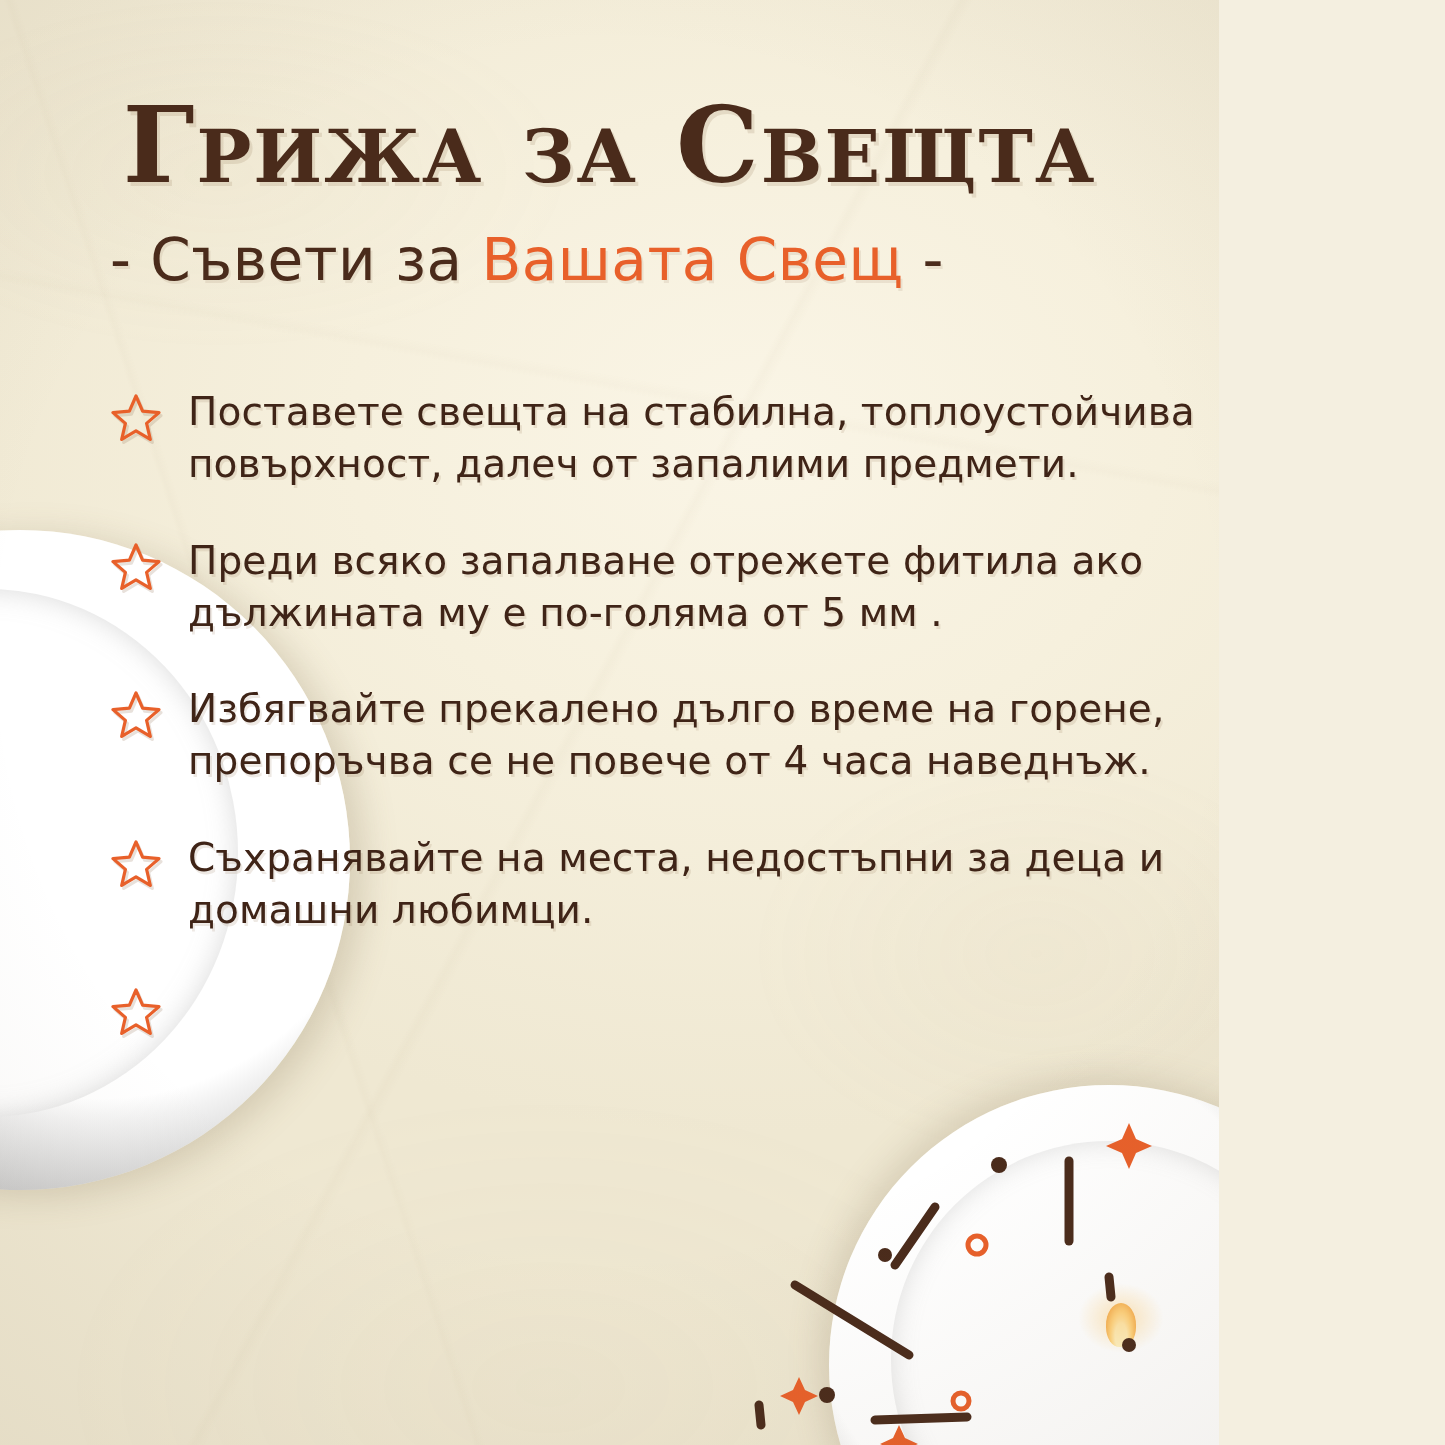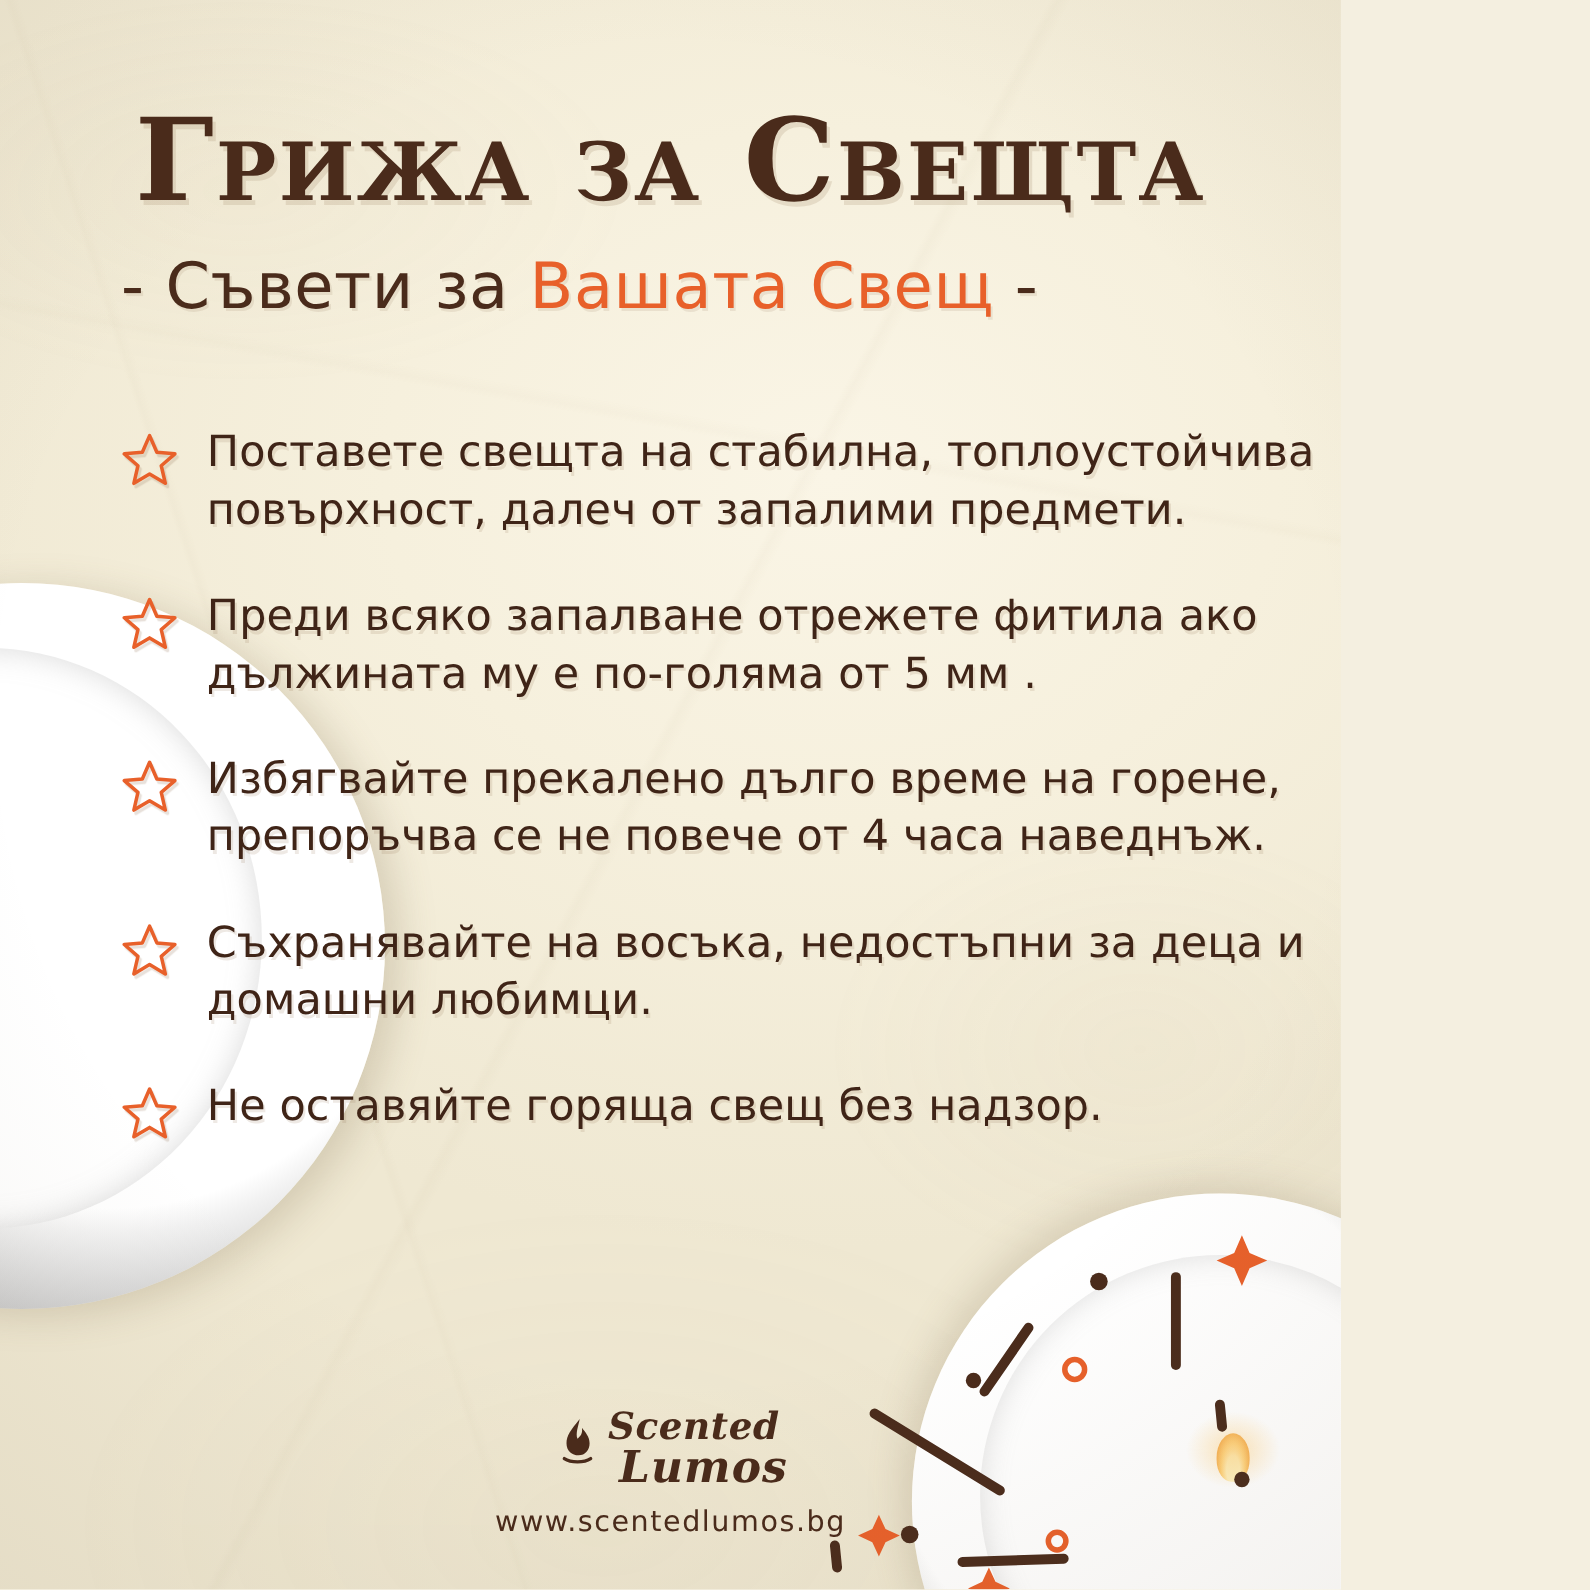--- a/index.html
+++ b/index.html
@@ -286,41 +286,27 @@
         <svg class="star" viewBox="0 0 52 52">
           <path d="M26 4 L32.6 19.2 L49 20.6 L36.6 31.4 L40.3 47.4 L26 38.9 L11.7 47.4 L15.4 31.4 L3 20.6 L19.4 19.2 Z" fill="none" stroke="#e8602a" stroke-width="3.2" stroke-linejoin="round"></path>
         </svg>
         <div class="tip-text">Избягвайте прекалено дълго време на горене, препоръчва се не повече от 4 часа наведнъж.</div>
       </div>
 
       <div class="tip">
         <svg class="star" viewBox="0 0 52 52">
           <path d="M26 4 L32.6 19.2 L49 20.6 L36.6 31.4 L40.3 47.4 L26 38.9 L11.7 47.4 L15.4 31.4 L3 20.6 L19.4 19.2 Z" fill="none" stroke="#e8602a" stroke-width="3.2" stroke-linejoin="round"></path>
         </svg>
-        <div class="tip-text">Съхранявайте на восъка, недостъпни за деца и домашни любимци.</div>
-      </div>
-
-      <div class="tip">
-        <svg class="star" viewBox="0 0 52 52">
-          <path d="M26 4 L32.6 19.2 L49 20.6 L36.6 31.4 L40.3 47.4 L26 38.9 L11.7 47.4 L15.4 31.4 L3 20.6 L19.4 19.2 Z" fill="none" stroke="#e8602a" stroke-width="3.2" stroke-linejoin="round"></path>
-        </svg>
-        <div class="tip-text">Не оставяйте горяща свещ без надзор.</div>
+        <div class="tip-text">Съхранявайте на места, недостъпни за деца и домашни любимци.</div>
+      </div>
+
+      <div class="tip">
+        <svg class="star" viewBox="0 0 52 52">
+          <path d="M26 4 L32.6 19.2 L49 20.6 L36.6 31.4 L40.3 47.4 L26 38.9 L11.7 47.4 L15.4 31.4 L3 20.6 L19.4 19.2 Z" fill="none" stroke="#e8602a" stroke-width="3.2" stroke-linejoin="round"></path>
+        </svg>
       </div>
 
     </div>
   </div>
 
-  <div class="footer">
-    <div class="logo">
-      <svg class="logo-mark" viewBox="0 0 44 62">
-        <path d="M24 4 C16 14 12 19 12 26 C12 33 17 37 23 37 C29 37 33 32 33 26 C33 20 29 16 26 12 C27 18 24 20 22 22 C20 17 23 10 24 4 Z" fill="#4a2b1b"></path>
-        <path d="M10 40 C16 44 28 44 34 40" fill="none" stroke="#4a2b1b" stroke-width="3" stroke-linecap="round"></path>
-      </svg>
-      <span class="logo-words">
-        <span class="l1">Scented</span>
-        <span class="l2">Lumos</span>
-      </span>
-    </div>
-    <div class="site">www.scentedlumos.bg</div>
-  </div>
 
   <div class="vignette"></div>
 </div>
 
 </body></html>

